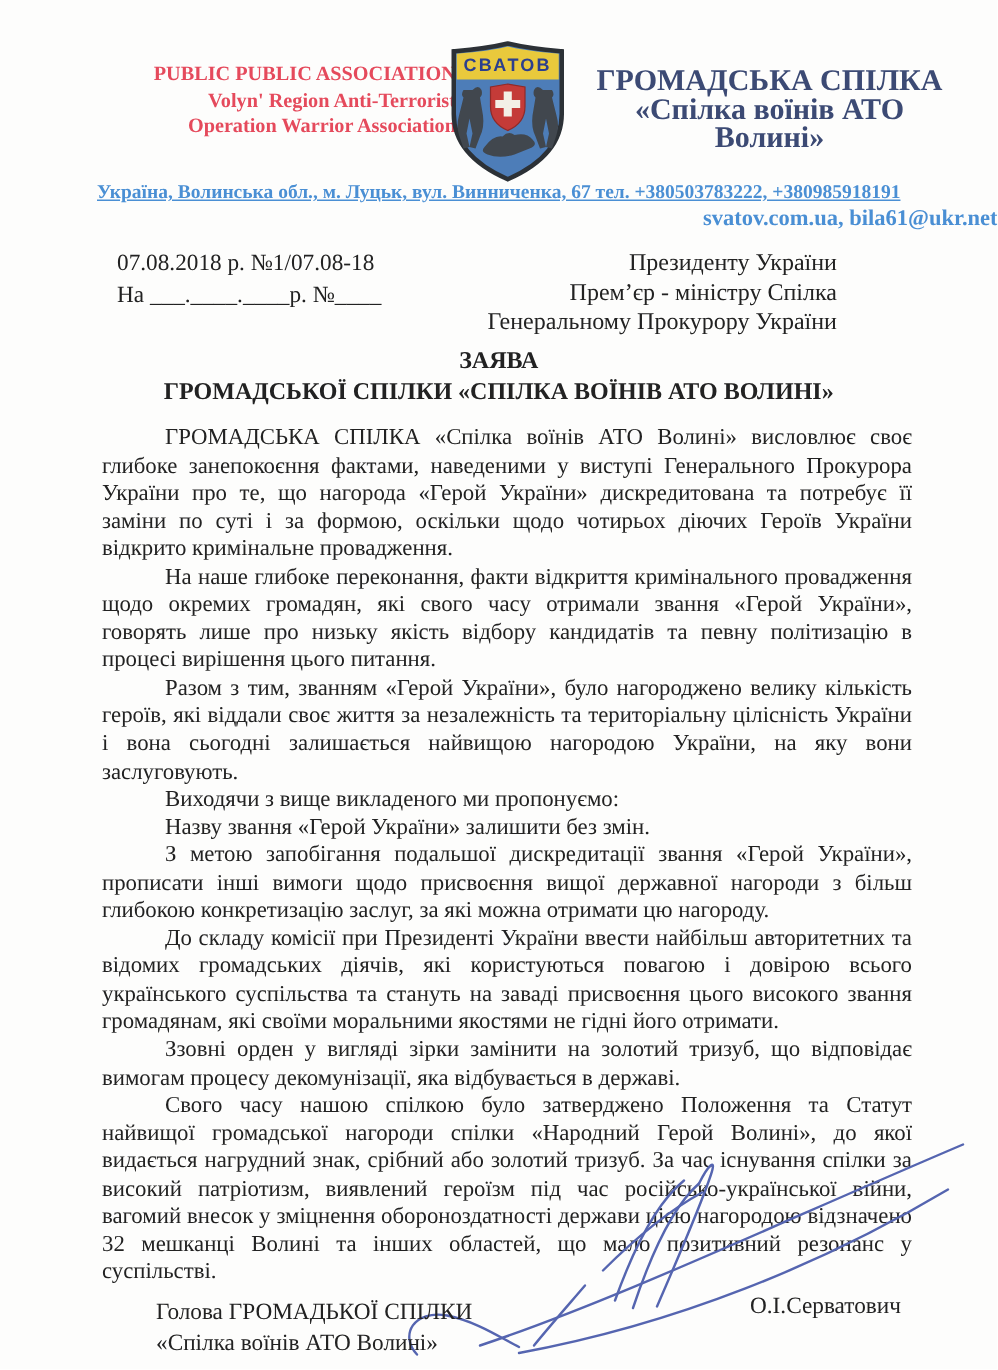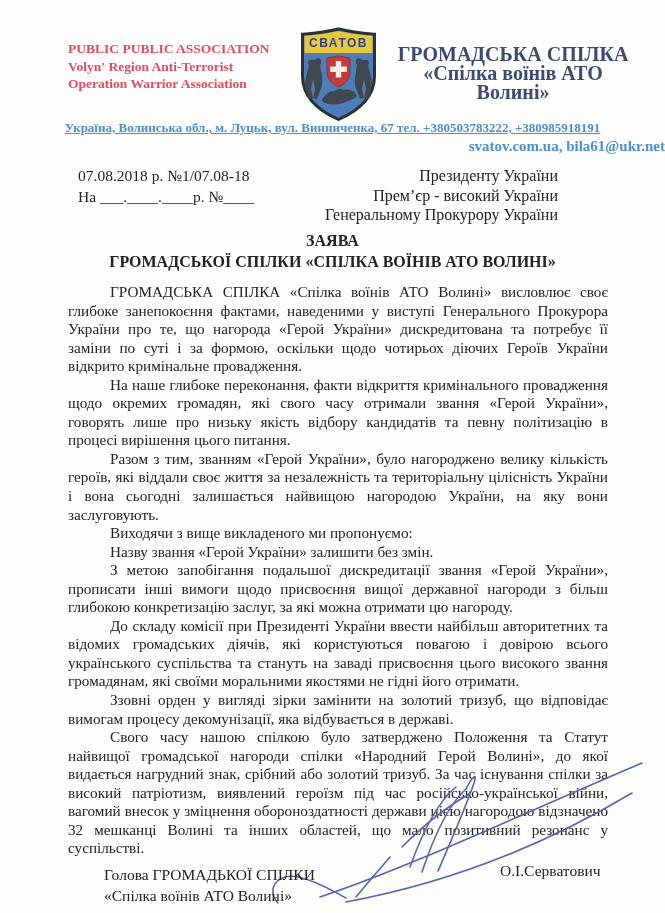--- a/index.html
+++ b/index.html
@@ -8,21 +8,21 @@
     width:665px;height:913px;
     margin:0 auto;
     background:#fdfdfc;
     font-family:"Liberation Serif", serif;
     color:#222;
     overflow:hidden;
   }
   
   .org-left{
     position:absolute;left:68px;top:40px;width:236px;
-    text-align:left;color:#e54a5c;font-weight:bold;
+    text-align:right;color:#e54a5c;font-weight:bold;
     font-size:13.5px;line-height:17.5px;
   }
   .emblem{position:absolute;left:289px;top:26px;width:99px;height:99px;}
   .org-right{
     position:absolute;left:392px;top:45px;width:242px;
     text-align:center;color:#3c4a74;font-weight:bold;
     font-size:20px;line-height:19px;
   }
   .address{
     position:absolute;left:0;top:120px;width:100%;
@@ -93,21 +93,21 @@
     <span>svatov.com.ua,  bila61@ukr.net</span>
   </div>
 
   <div class="ref">
     <div>07.08.2018 р.  №1/07.08-18</div>
     <div>На ___.____.____р.   №____</div>
   </div>
 
   <div class="recipients">
     <div>Президенту України</div>
-    <div>Прем’єр -  високий України</div>
+    <div>Прем’єр -  міністру Спілка</div>
     <div>Генеральному Прокурору України</div>
   </div>
 
   <div class="title">
     <div>ЗАЯВА</div>
     <div>ГРОМАДСЬКОЇ СПІЛКИ «СПІЛКА ВОЇНІВ АТО ВОЛИНІ»</div>
   </div>
 
   <div class="body-text">
     <p>ГРОМАДСЬКА СПІЛКА «Спілка воїнів АТО Волині» висловлює своє глибоке занепокоєння фактами, наведеними у виступі Генерального Прокурора України про те, що нагорода «Герой України» дискредитована та потребує її заміни по суті і за формою, оскільки щодо чотирьох діючих Героїв України відкрито кримінальне провадження.</p>

